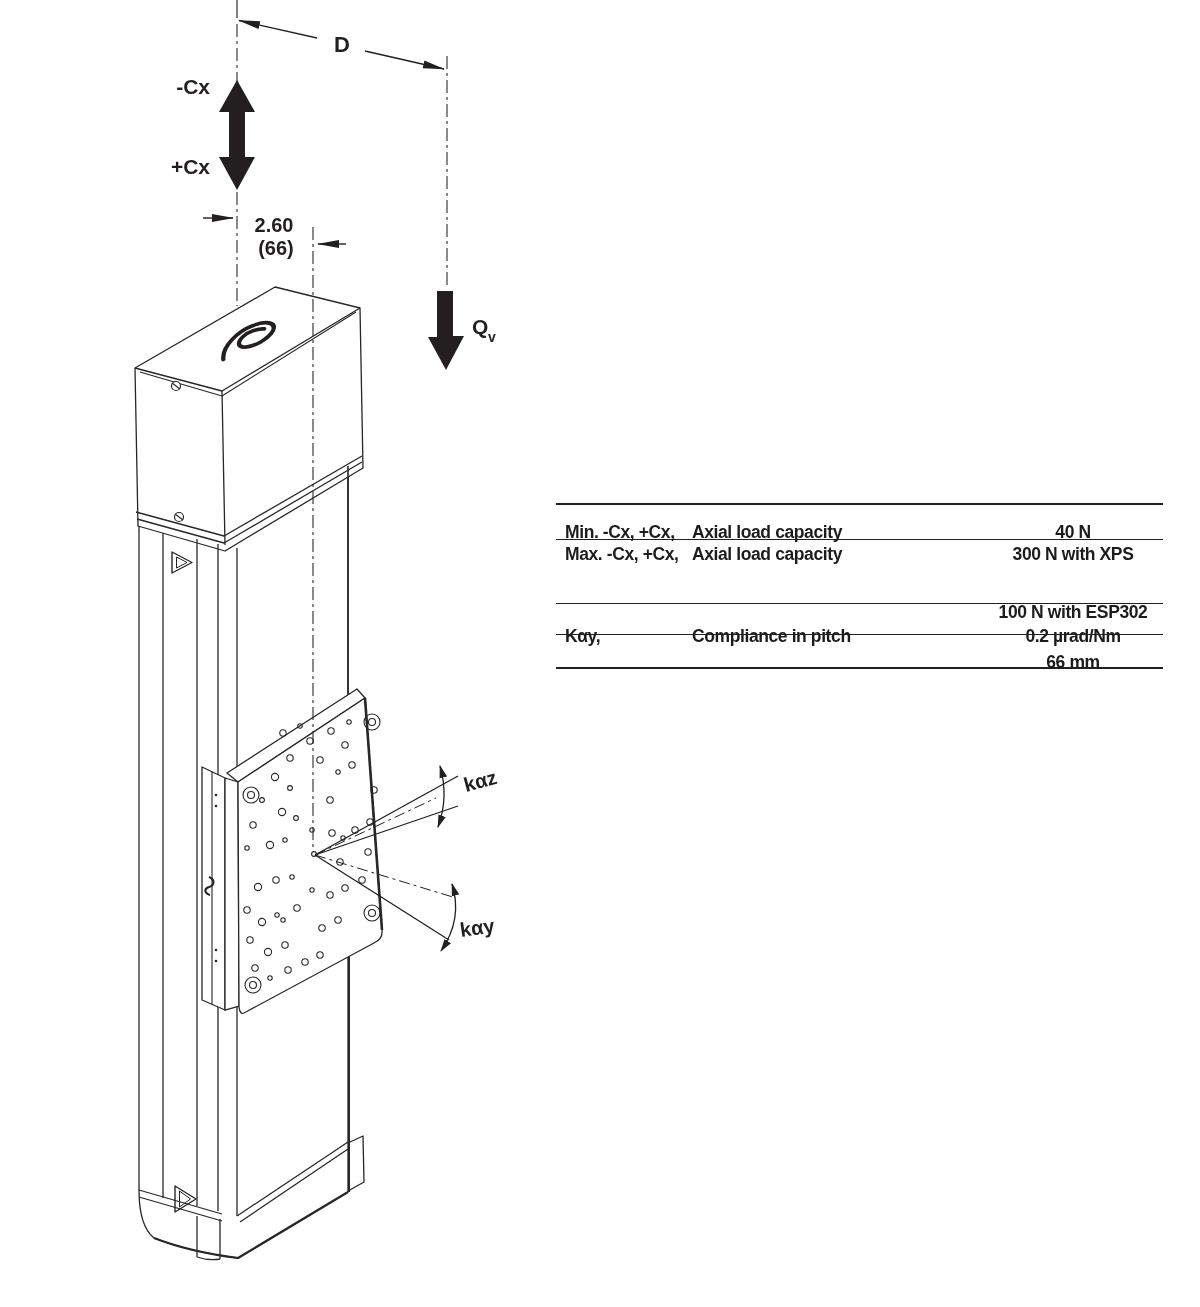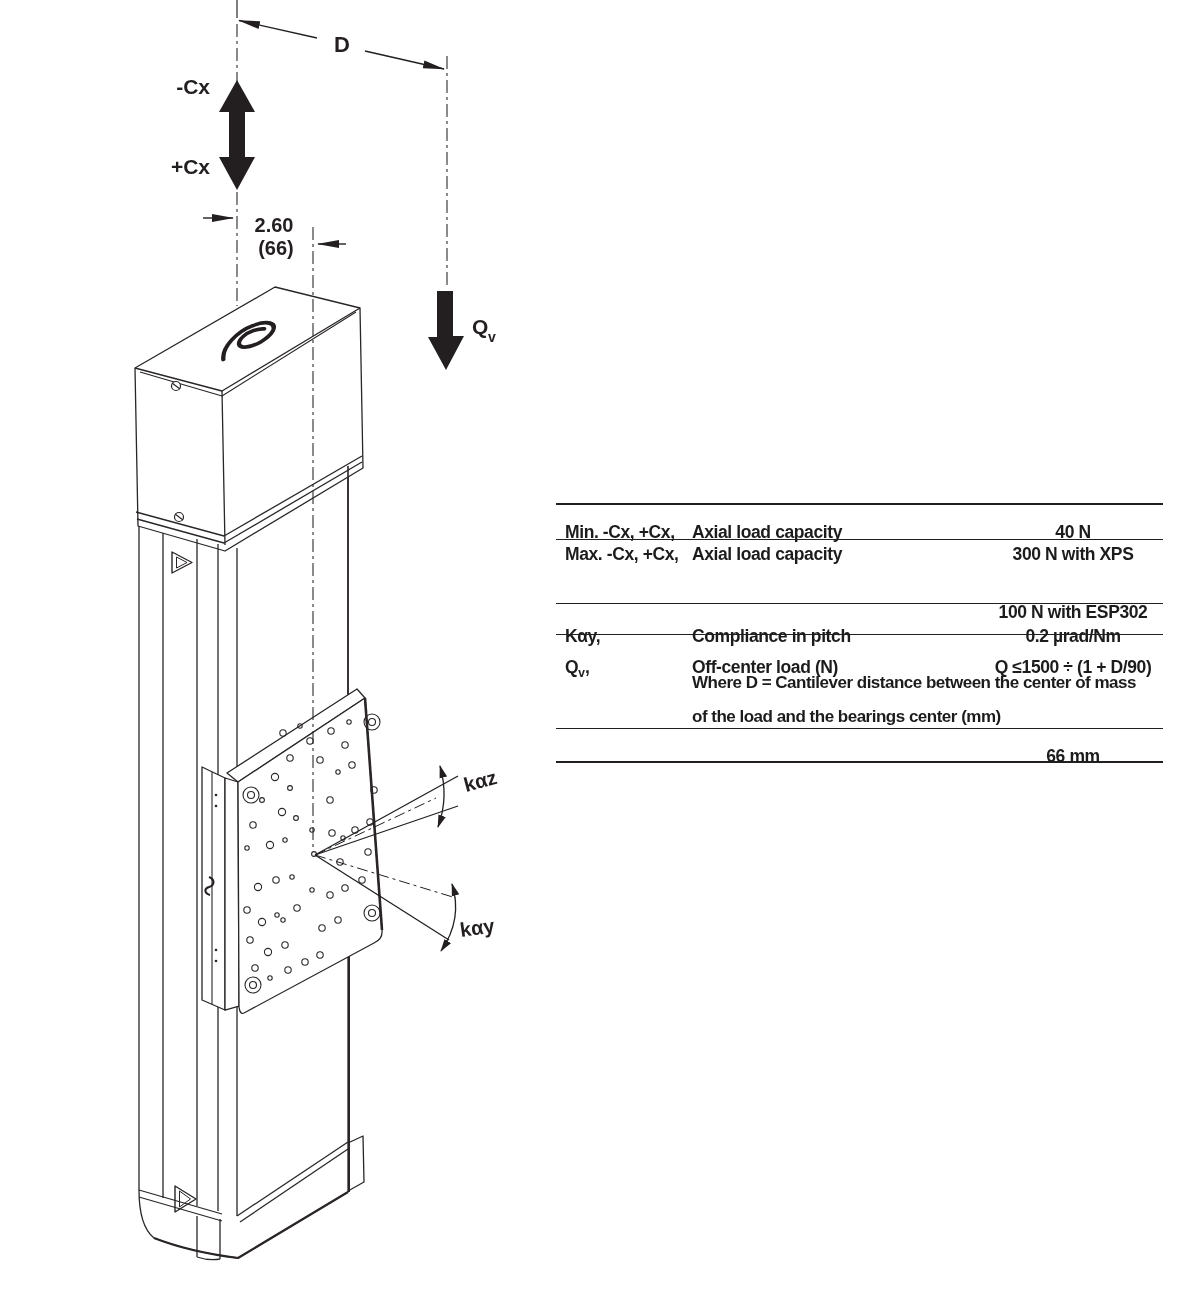--- a/index.html
+++ b/index.html
@@ -226,23 +226,16 @@
     <span class="c1 t4">Max. -Cx, +Cx,</span>
     <span class="c2 t4">Axial load capacity</span>
     <span class="cv t4">300 N with XPS</span>
     <span class="cv" style="top:32px;margin-top:30px;">100 N with ESP302</span>
   </div>
   <div class="trow r3">
     <span class="c1 t5">Kαy,</span>
     <span class="c2 t5">Compliance in pitch</span>
     <span class="cv t5">0.2 µrad/Nm</span>
   </div>
-  <div class="trow r5">
-    <span class="c1 t5"><span>Q</span><sub class="qsub">v</sub><span>,</span></span>
-    <span class="c2 t5">Off-center load (N)</span>
-    <span class="cv t5">Q ≤1500 ÷ (1 + D/90)</span>
-    <span class="note" style="top:38px;">Where D = Cantilever distance between the center of mass</span>
-    <span class="note" style="top:72px;">of the load and the bearings center (mm)</span>
-  </div>
   <div class="trow r6">
     <span class="cv t6">66 mm</span>
   </div>
 </div>
 
 </body></html>

